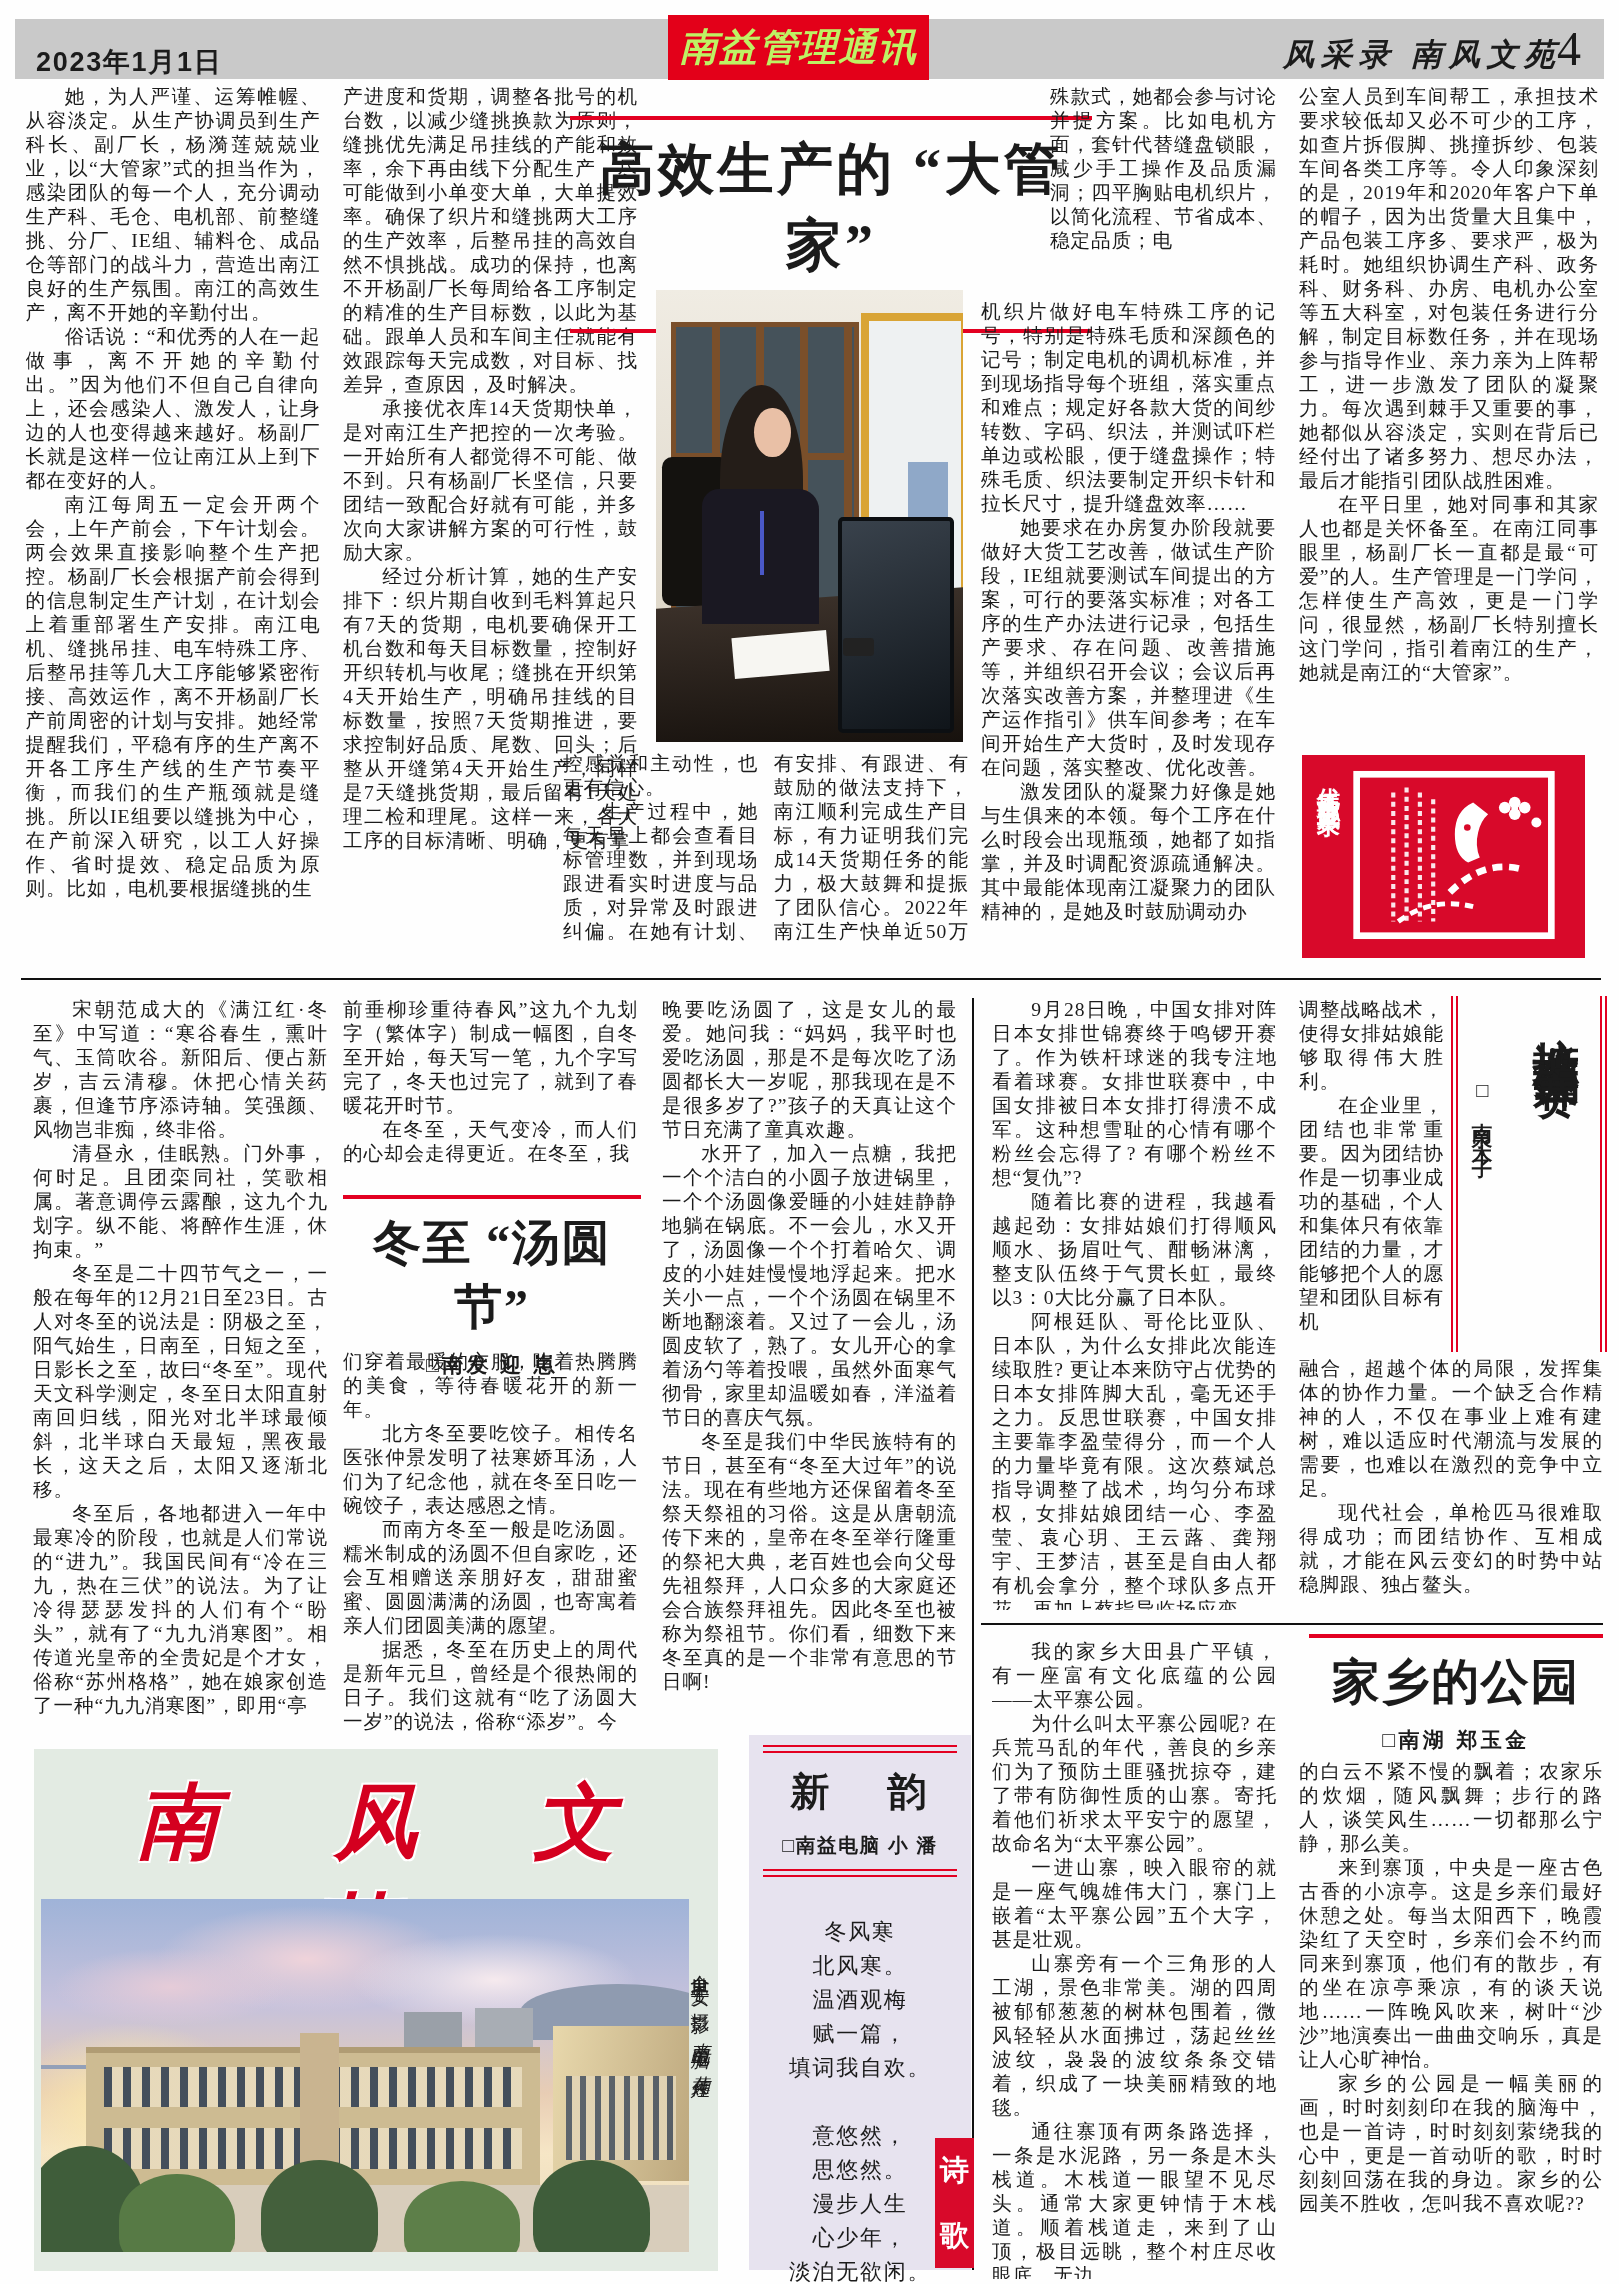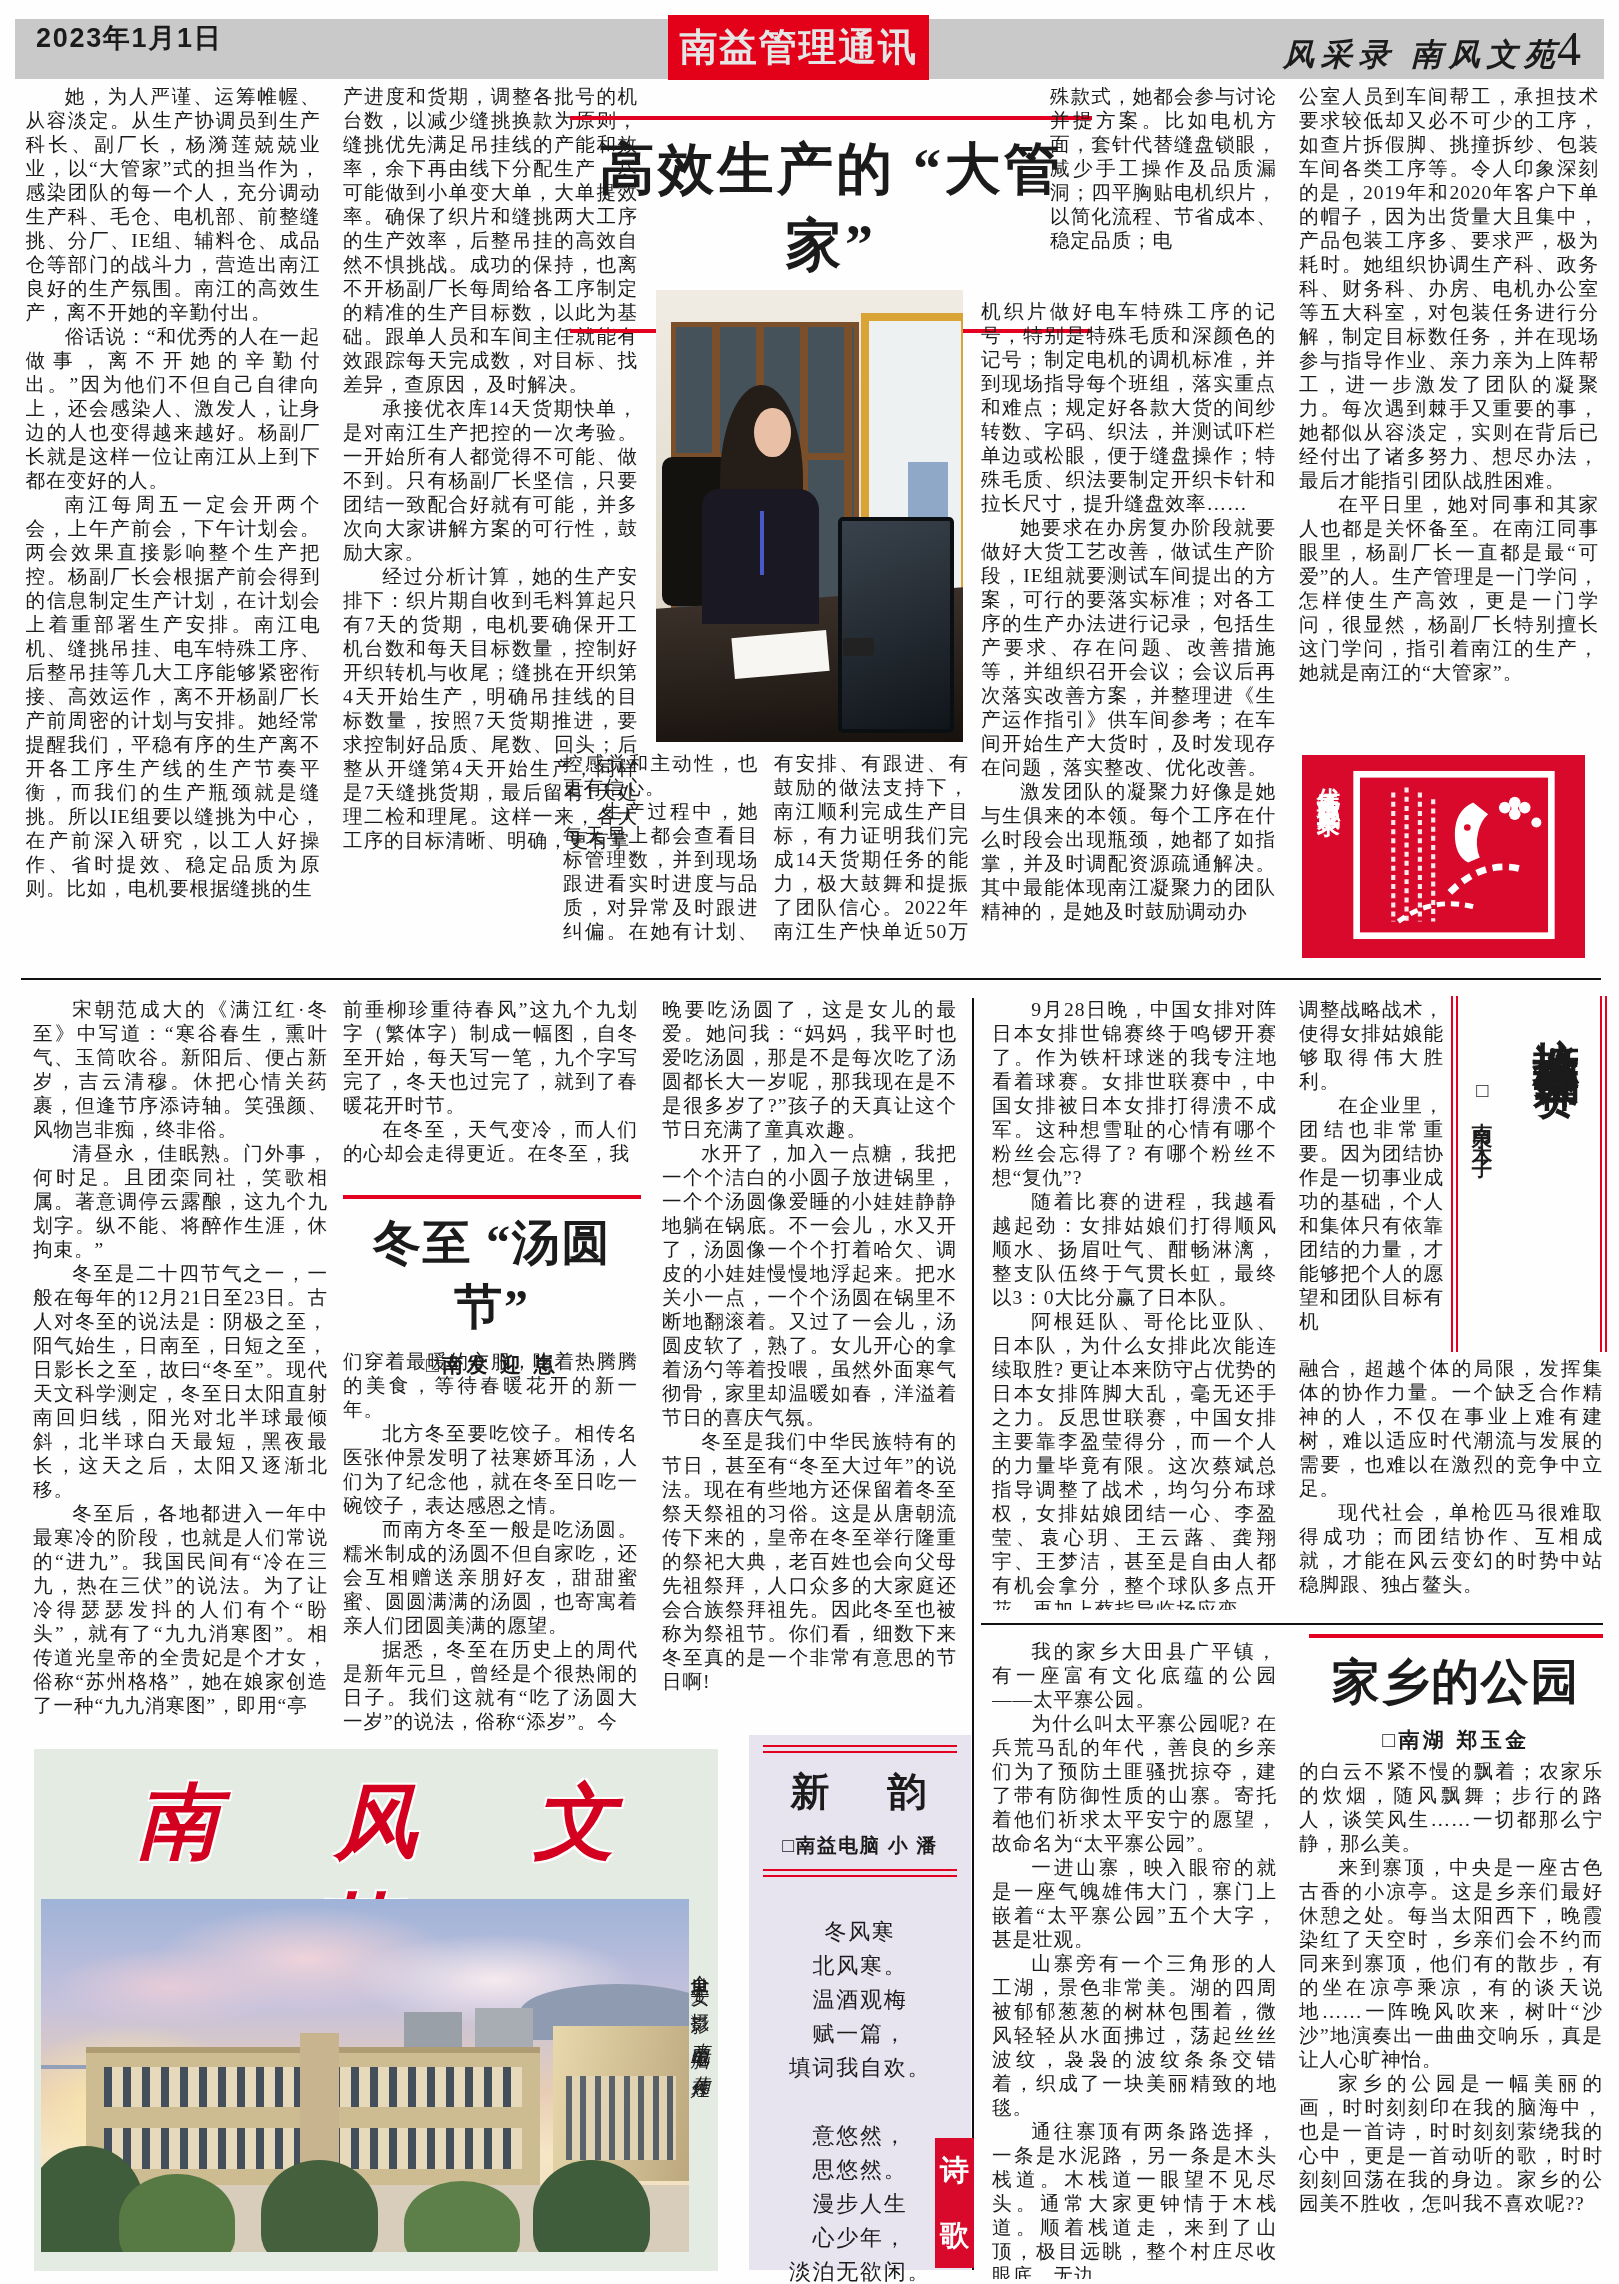--- a/index.html
+++ b/index.html
@@ -1,25 +1,25 @@
 <!DOCTYPE html>
 <html style="font-size:13.6px"><head>
 <meta charset="utf-8">
 <style>
   html,body { margin:0; padding:0; background:#8a8a8a; }
   .page { position:relative; width:1620px; height:2284px; background:#fefefe;
           font-family:"Liberation Serif","DejaVu Serif",serif; color:#1b1b1b; overflow:hidden; margin:0 auto; }
 
   
   .hdr-bar { position:absolute; left:15.3px; top:19px; width:1589px; height:60px; background:#c9c9c9; }
-  .hdr-date { position:absolute; left:36px; top:20px; font-family:"Liberation Sans",sans-serif;
+  .hdr-date { position:absolute; left:36px; top:44px; font-family:"Liberation Sans",sans-serif;
               font-weight:bold; font-size:27px; letter-spacing:1.7px; }
   .masthead { position:absolute; left:668px; top:15.3px; width:261px; height:65px; background:#e30019;
               display:flex; align-items:center; justify-content:center; }
-  .masthead span { color:#e5e5e5; font-size:38px; font-weight:bold; letter-spacing:1.7px; }
+  .masthead span { color:#bef264; font-size:38px; font-weight:bold; font-style:italic; letter-spacing:1.7px; }
   .hdr-section { position:absolute; left:1283px; top:34px; font-size:31px; font-weight:bold; font-style:italic; letter-spacing:6.8px; }
   .hdr-pagenum { position:absolute; left:1557px; top:20.5px; font-size:48px; }
 
   
   .txt { position:absolute; font-size:19.6px; line-height:24px; text-align:justify;
          word-break:break-all; letter-spacing:0.9px; overflow:hidden; }
   .txt p { margin:0; text-indent:2em; }
   .txt p.cont { text-indent:0; }
   .two-col { column-count:2; column-gap:15.3px; }
 

